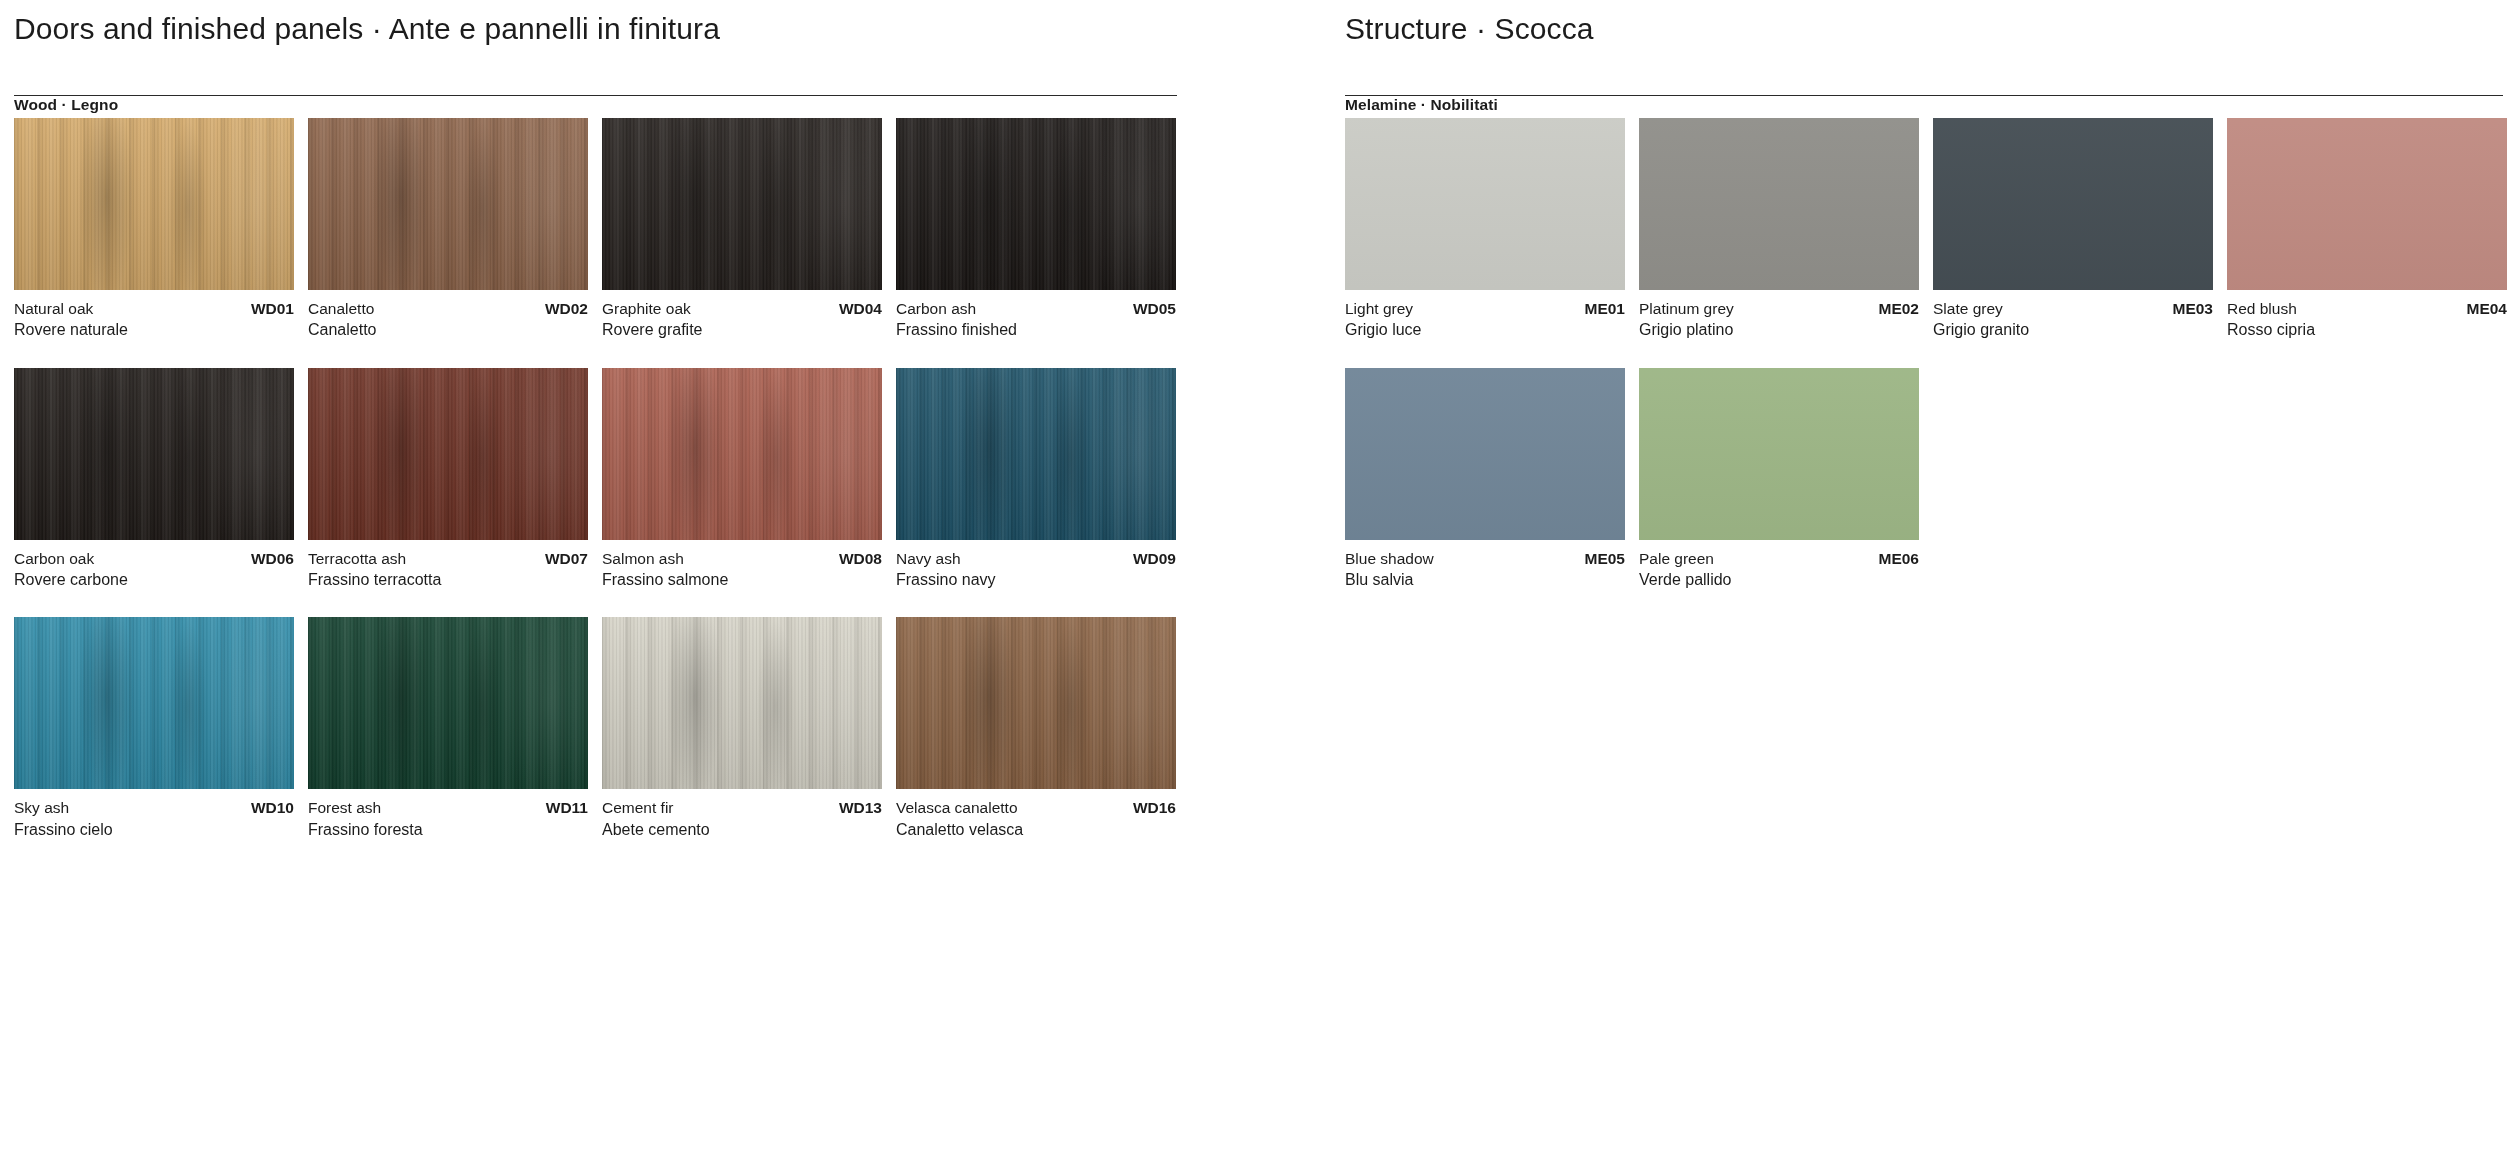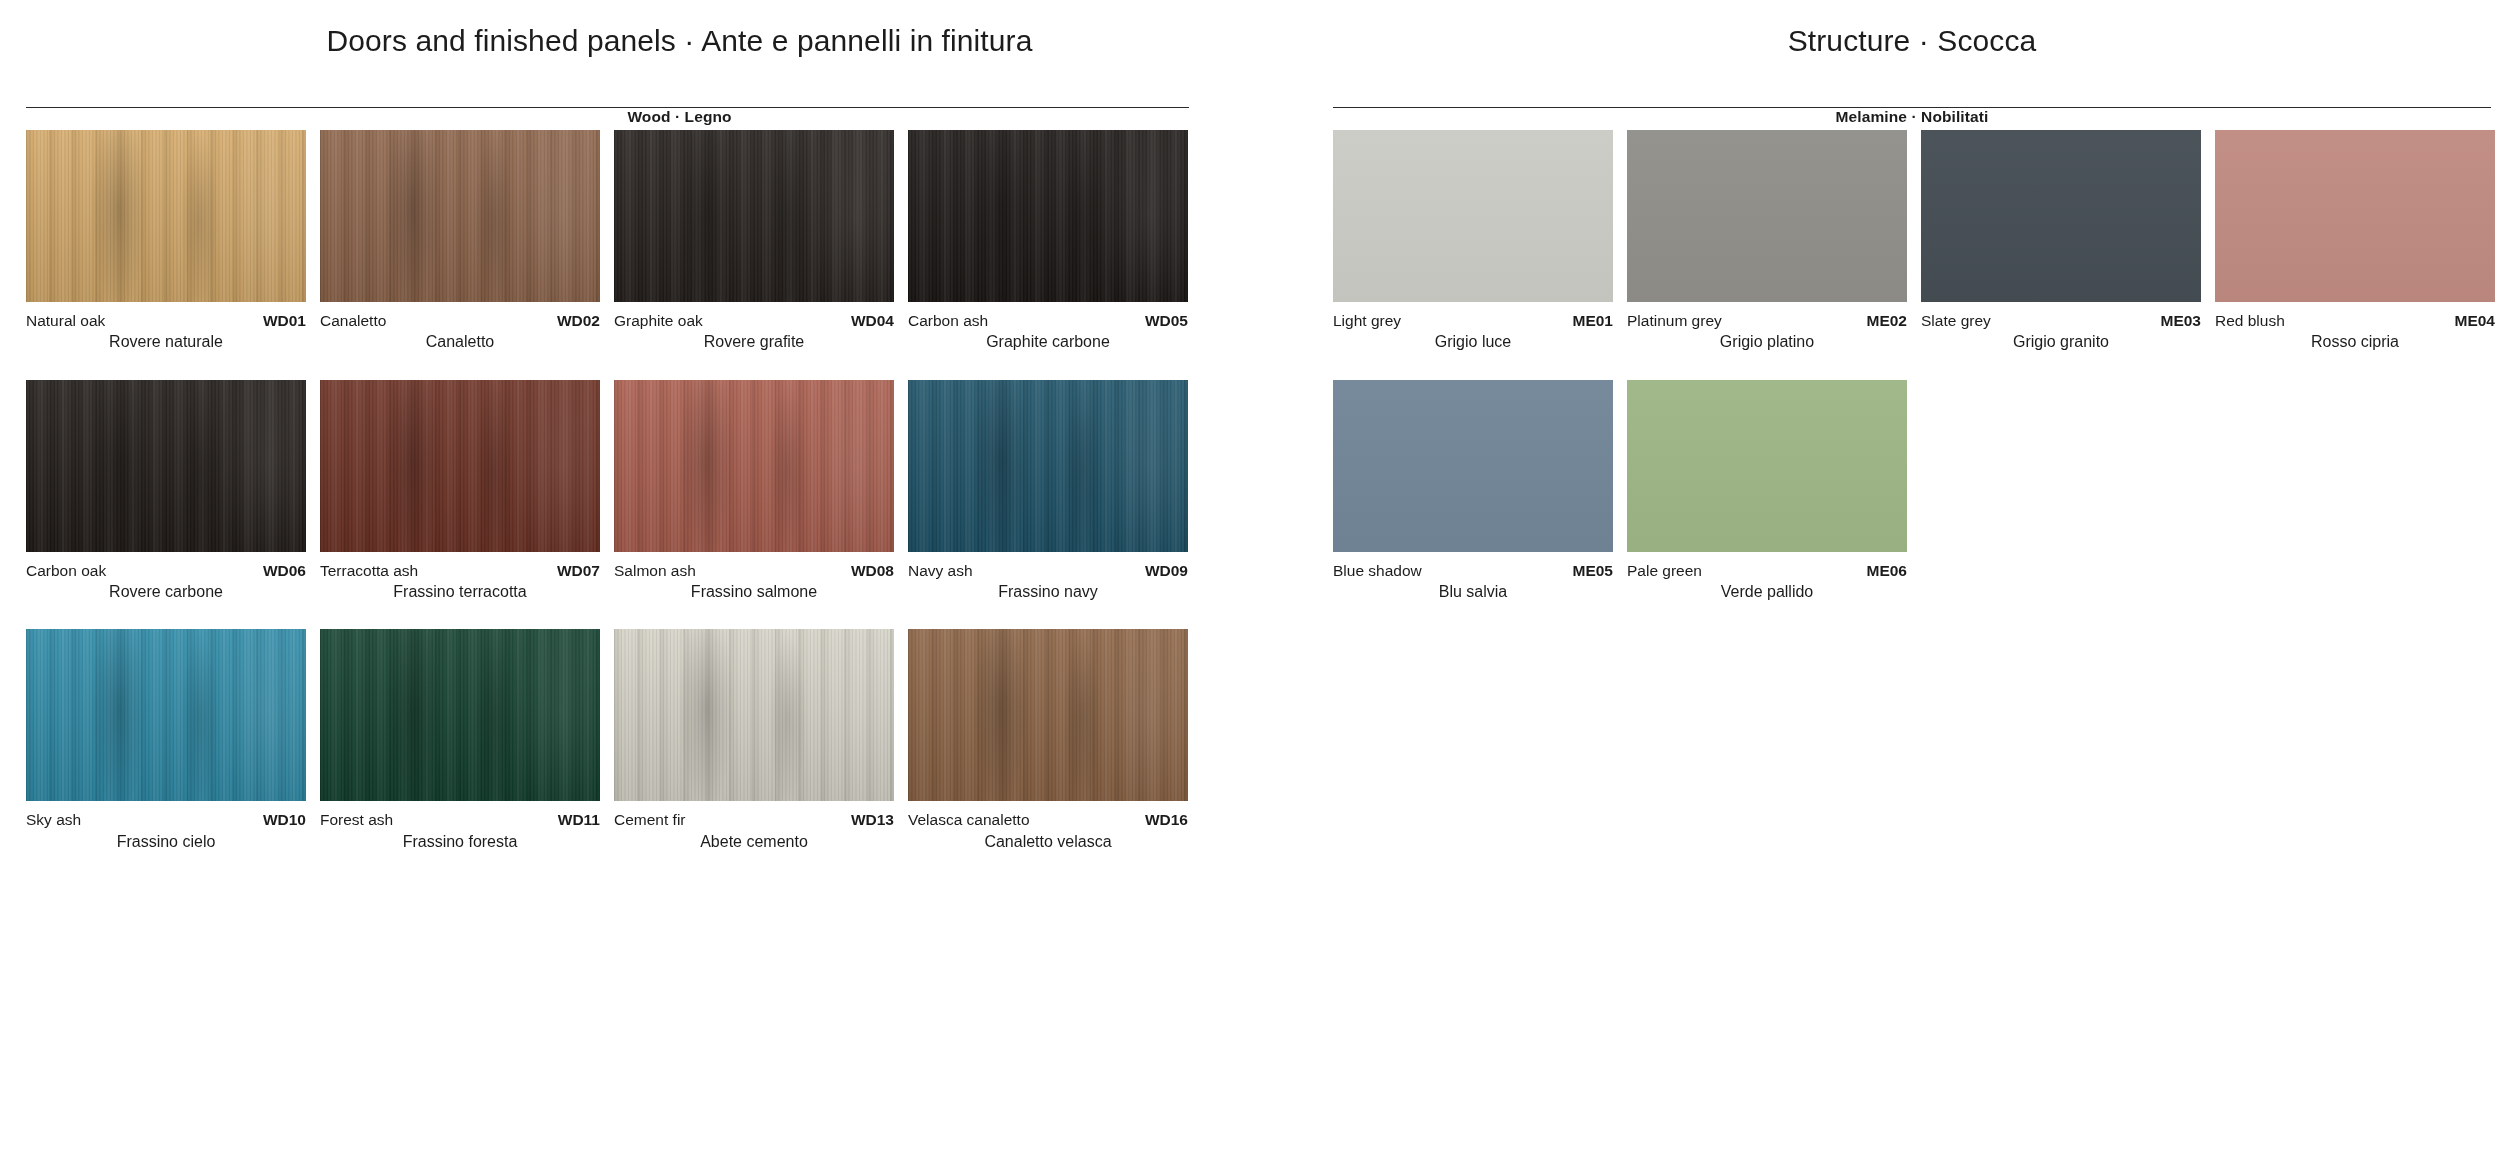--- a/index.html
+++ b/index.html
@@ -8,22 +8,21 @@
     height: 1163px;
     background: #ffffff;
     font-family: "Liberation Sans", sans-serif;
     color: #1a1a1a;
     overflow: hidden;
   }
   .page {
     position: relative;
     width: 2517px;
     height: 1163px;
-    padding: 12px;
-    text-align: center;
+    padding: 0;
   }
   .columns {
     display: flex;
     flex-direction: row;
     align-items: flex-start;
     width: 100%;
   }
   .column {
     position: relative;
   }
@@ -175,21 +174,21 @@
               <span class="meta-name-it">Rovere grafite</span>
             </div>
           </div>
           <div class="swatch-cell">
             <div class="swatch-chip grain" title="Carbon ash" style="background: rgb(27, 23, 21);"></div>
             <div class="swatch-meta">
               <div class="meta-row">
                 <span class="meta-name">Carbon ash</span>
                 <span class="meta-code">WD05</span>
               </div>
-              <span class="meta-name-it">Graphite carbone</span>
+              <span class="meta-name-it">Frassino finished</span>
             </div>
           </div>
           <div class="swatch-cell">
             <div class="swatch-chip grain" title="Carbon oak" style="background: rgb(32, 27, 24);"></div>
             <div class="swatch-meta">
               <div class="meta-row">
                 <span class="meta-name">Carbon oak</span>
                 <span class="meta-code">WD06</span>
               </div>
               <span class="meta-name-it">Rovere carbone</span>

